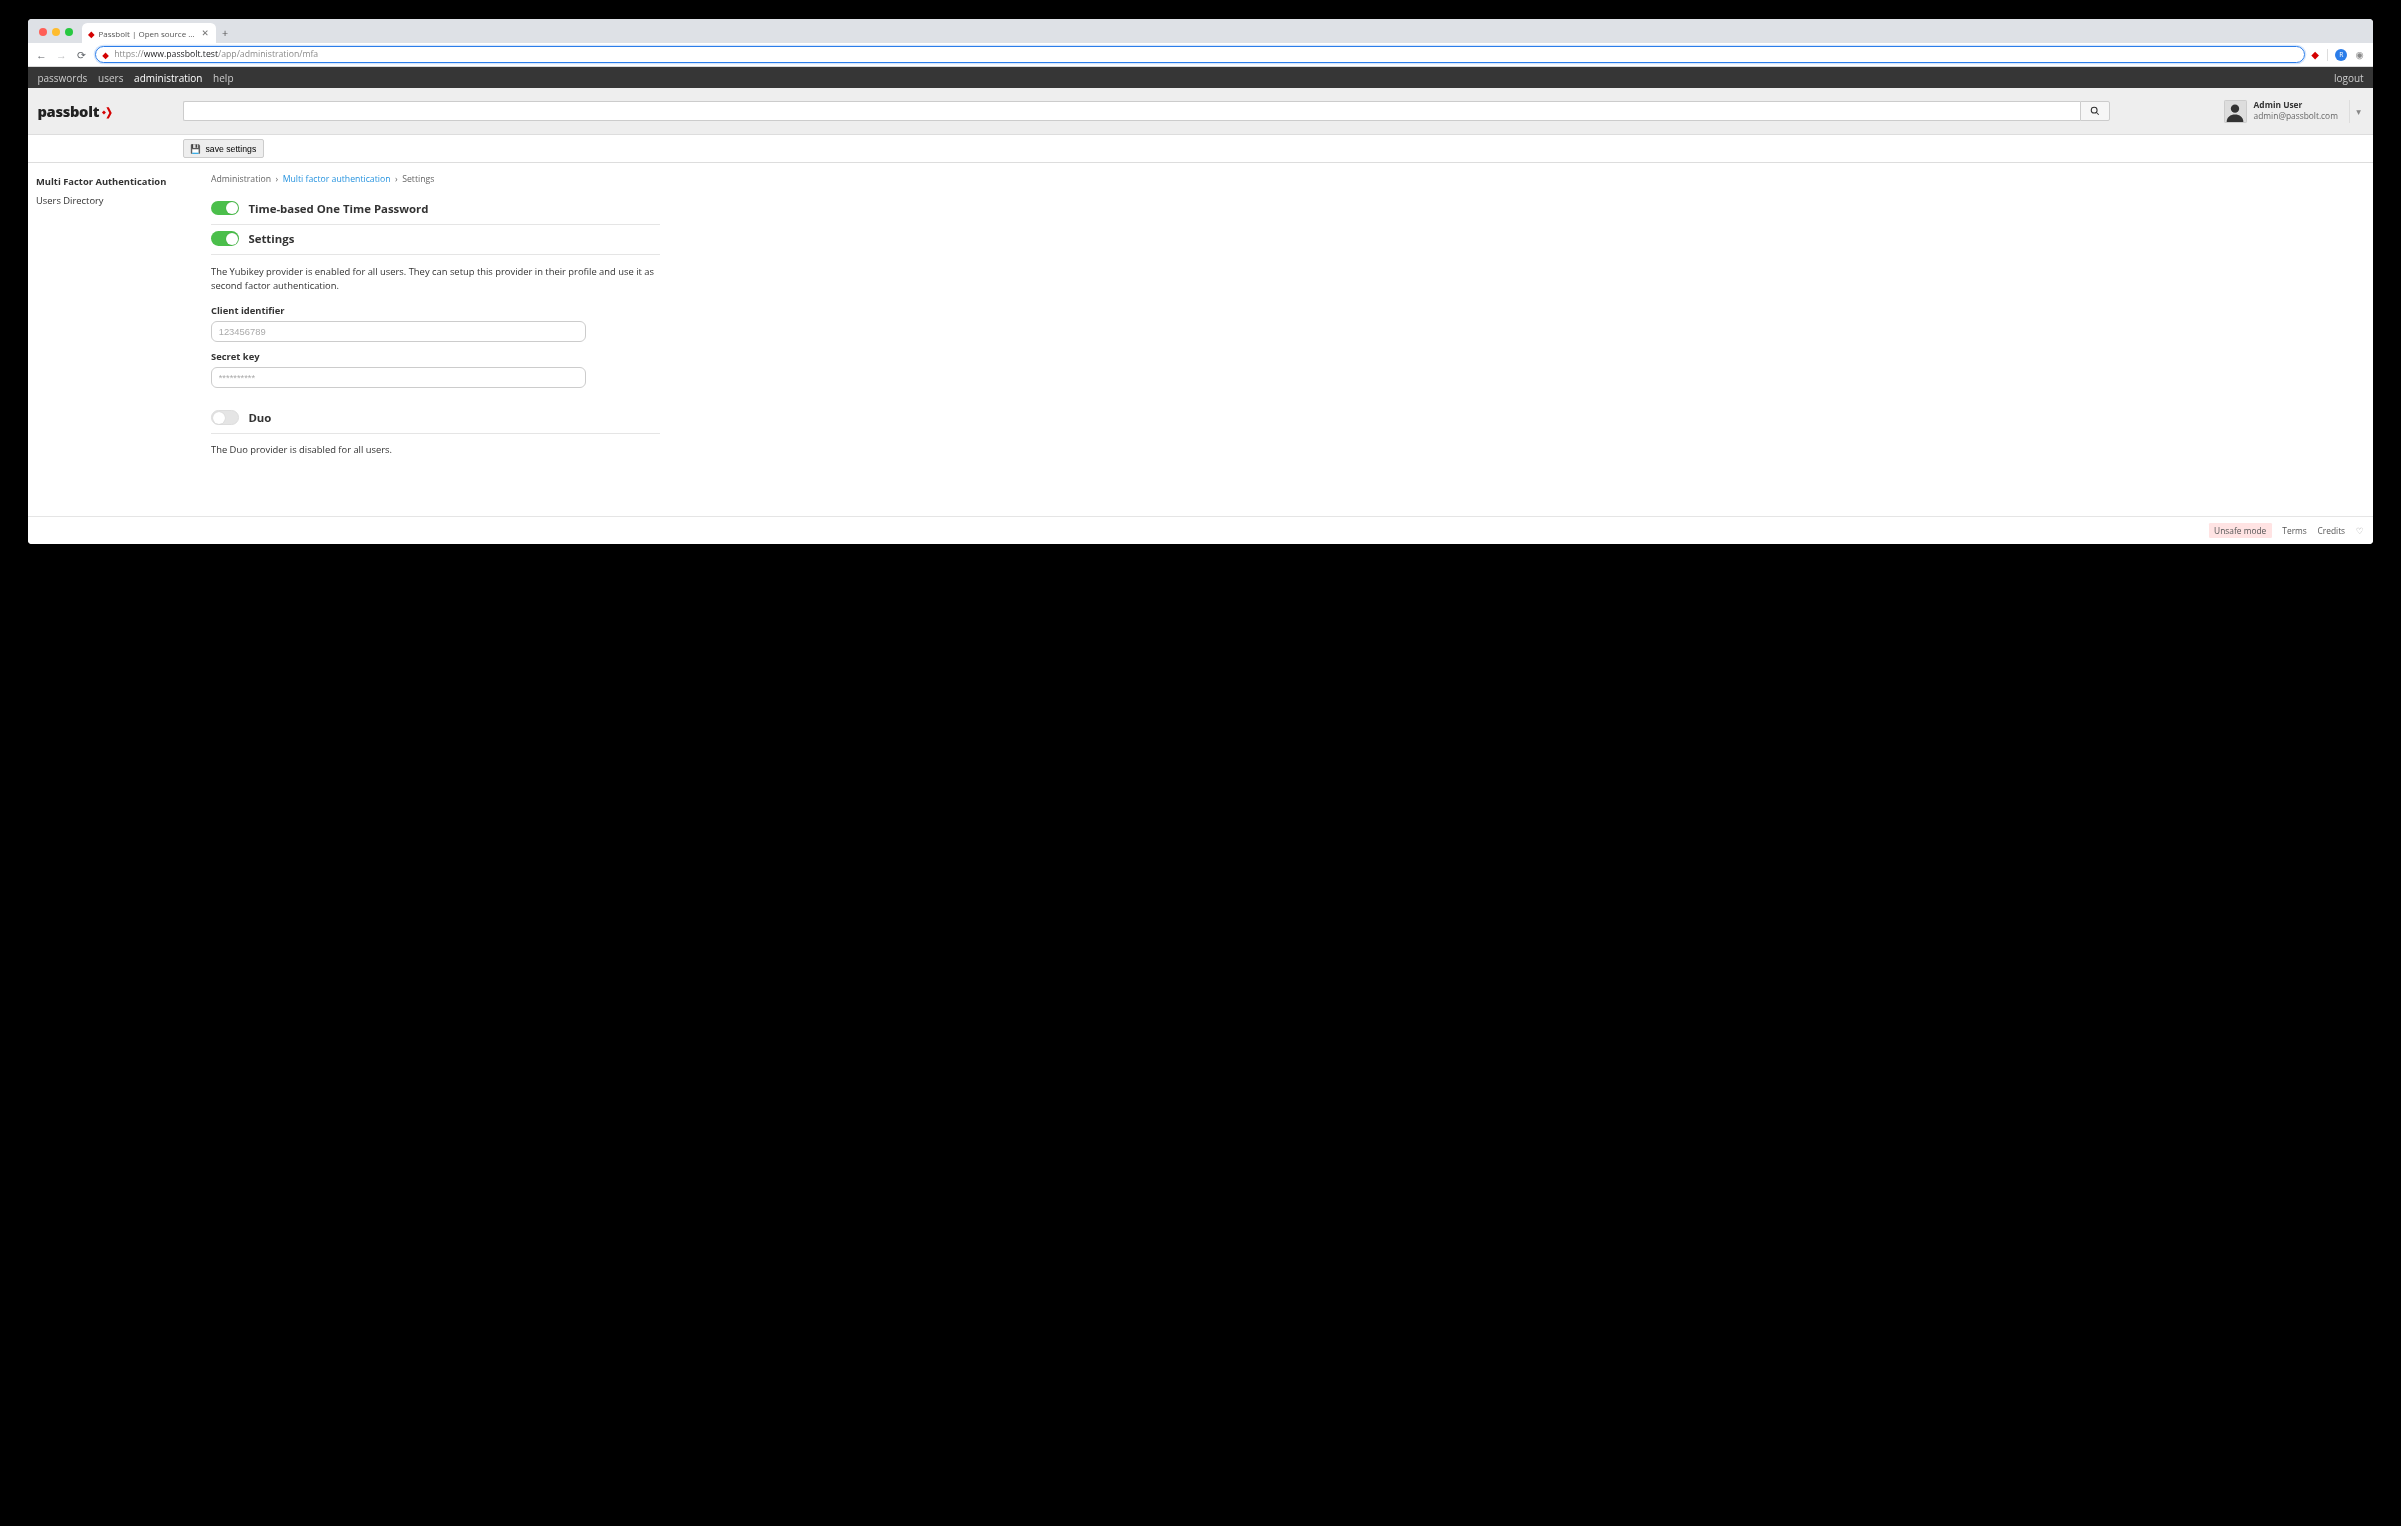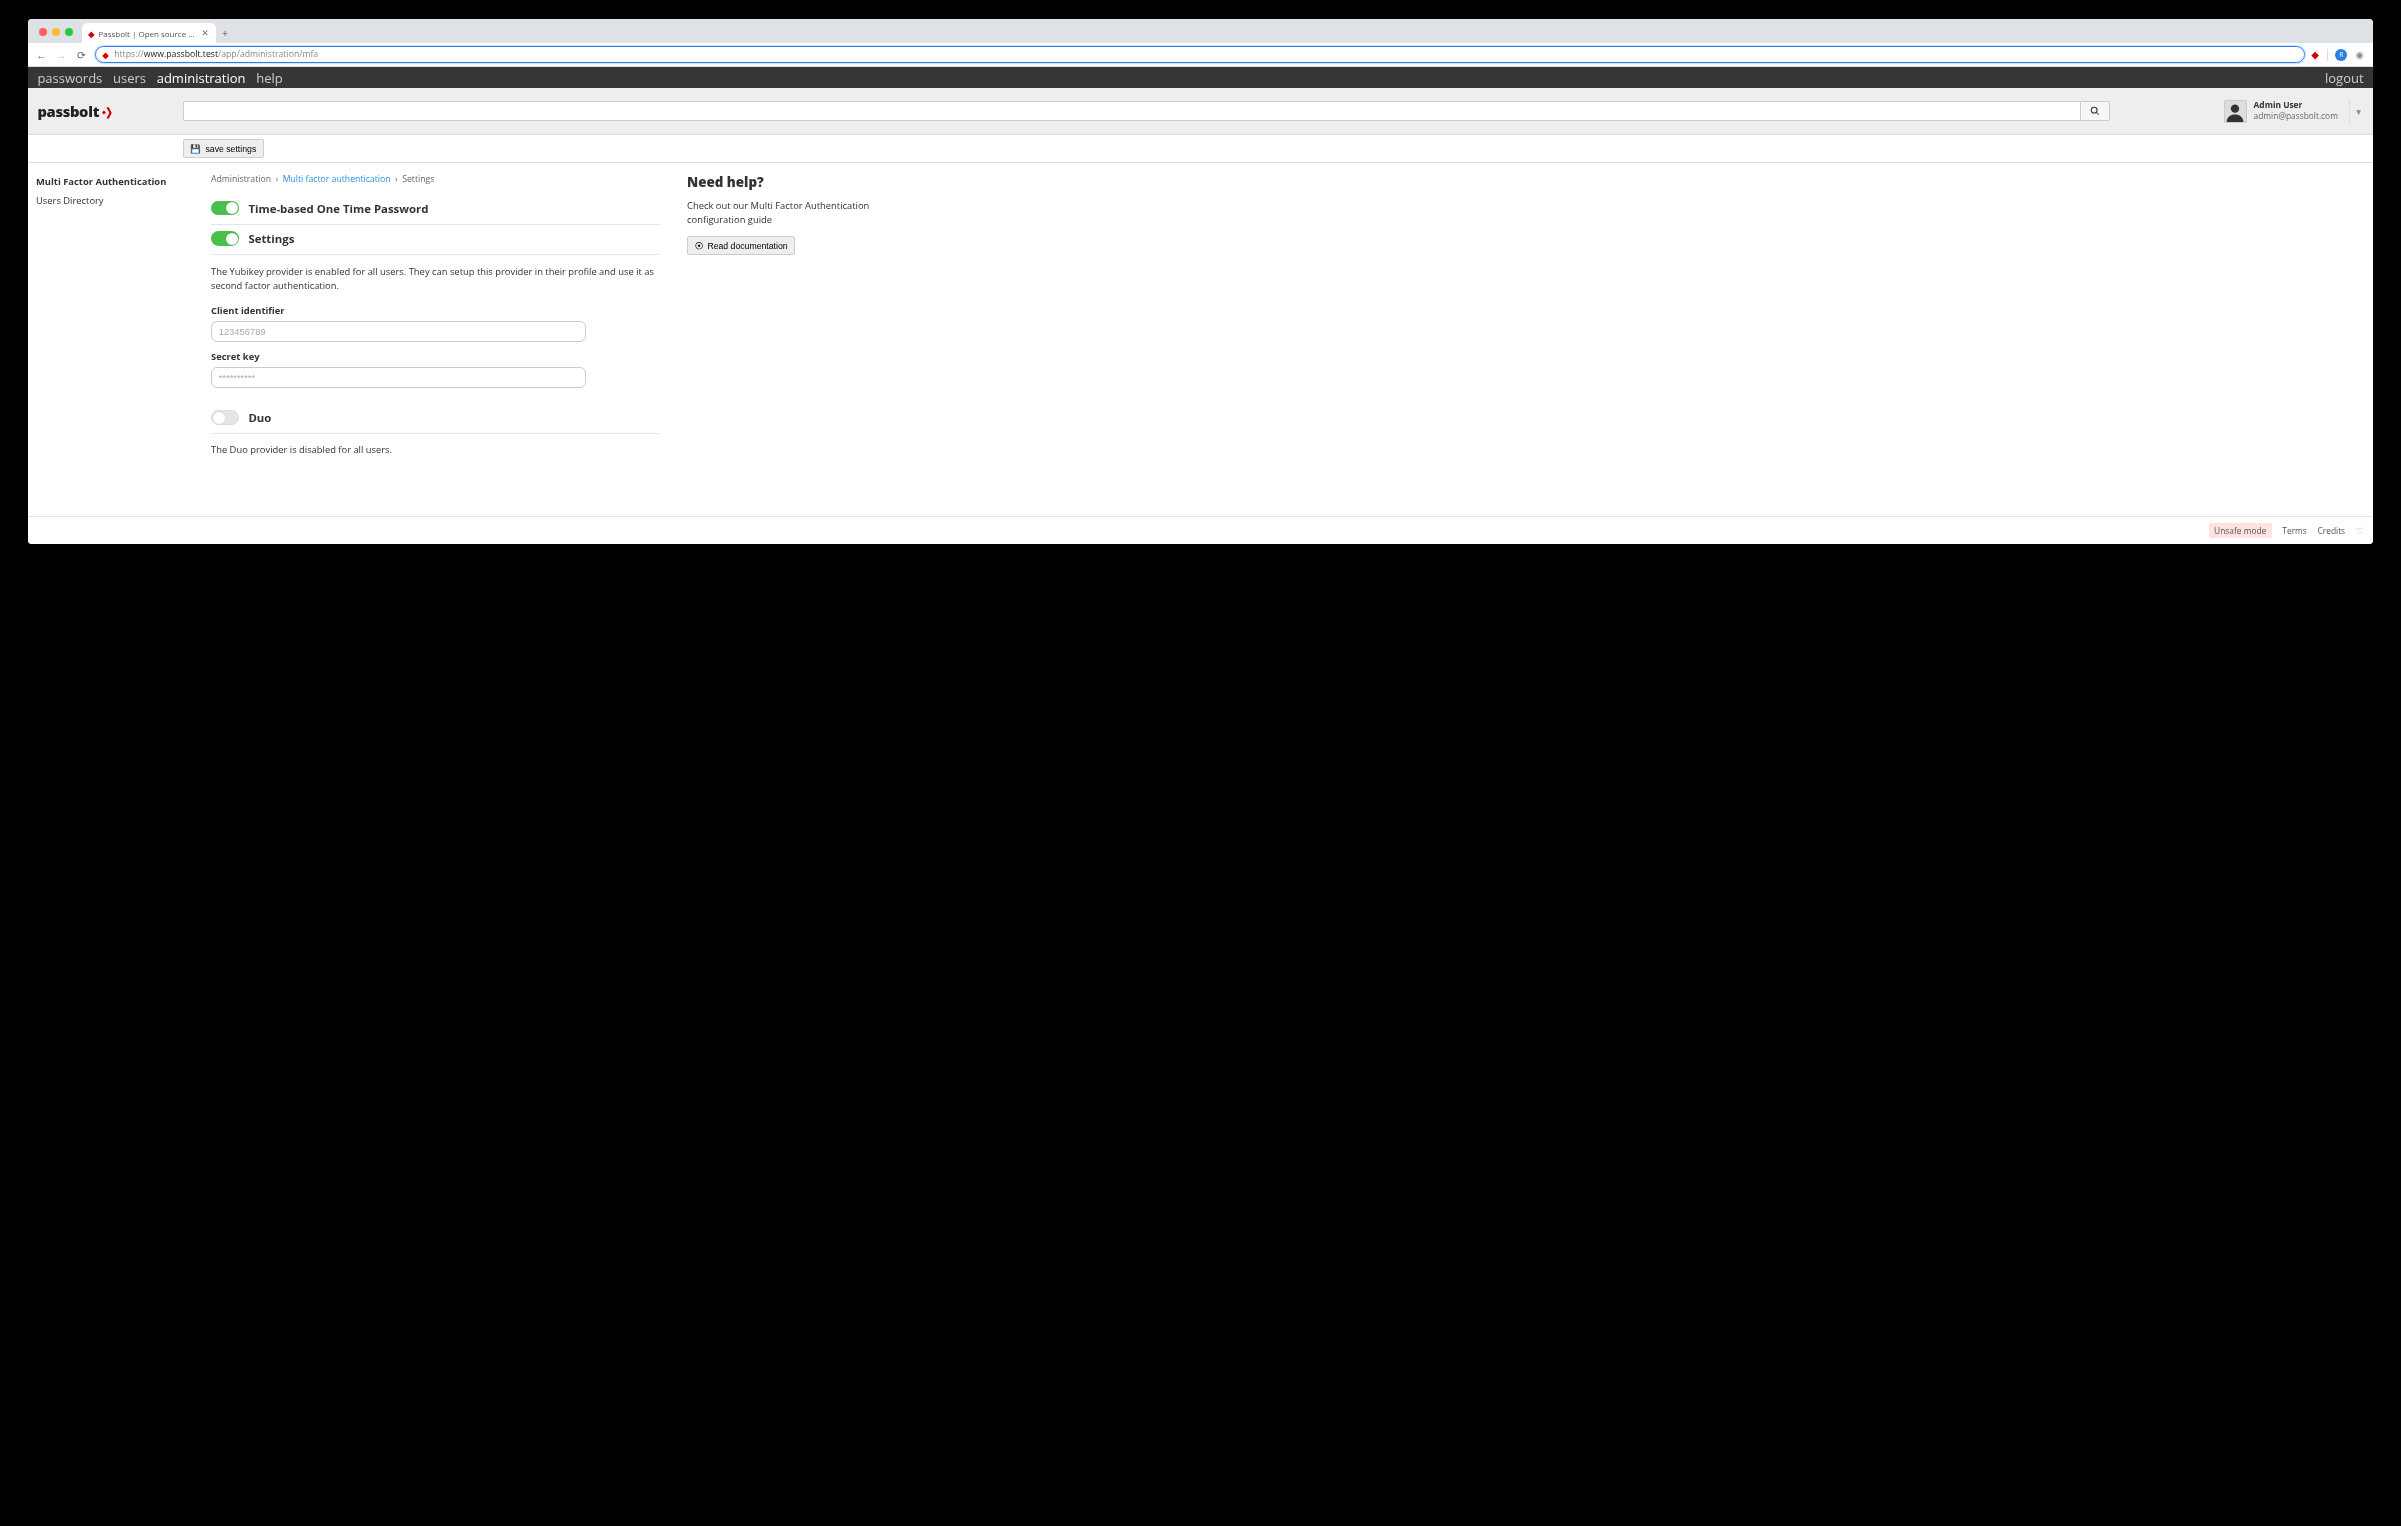--- a/index.html
+++ b/index.html
@@ -86,21 +86,21 @@
   .ext-gear { color:#8a8a8a;}
   
   .app-top-nav {
     background:#363636;
     color:#ccc;
     height:21.4px;
     display:flex;
     align-items:center;
     padding:0 9.4px;
     gap:10.7px;
-    font-size:13px;
+    font-size:10px;
   }
   .app-top-nav .nav-item { color:#ccc; cursor:pointer;}
   .app-top-nav .nav-item.active { color:#fff; }
   .app-top-nav .spacer { flex:1;}
   
   .second-bar {
     background:#eee;
     border-bottom:0.7px solid #ddd;
     display:flex;
     align-items:center;
@@ -387,28 +387,20 @@
             <div class="toggle off">
                 <div class="knob"></div>
               </div>
             <div class="acc-title">Duo</div>
           </div>
         </div>
         <div class="acc-desc">The Duo provider is disabled for all users.</div>
 
       </div>
 
-      <div class="help-col">
-        <div class="help-title">Need help?</div>
-        <div class="help-text">Check out our Multi Factor Authentication configuration guide</div>
-        <button class="btn">
-          <span>⦿</span>
-          <span>Read documentation</span>
-        </button>
-      </div>
     </div>
   </div>
 
   <div class="footer">
     <span class="unsafe">Unsafe mode</span>
     <span>Terms</span>
     <span>Credits</span>
     <span class="heart">♡</span>
   </div>
 

